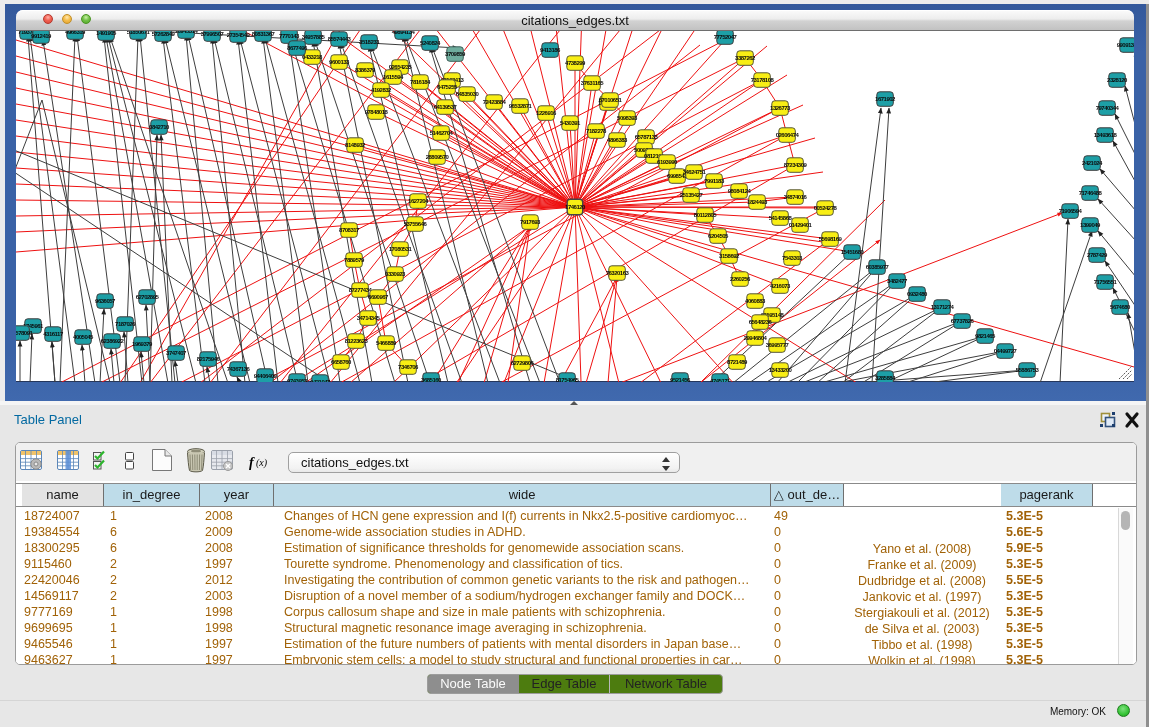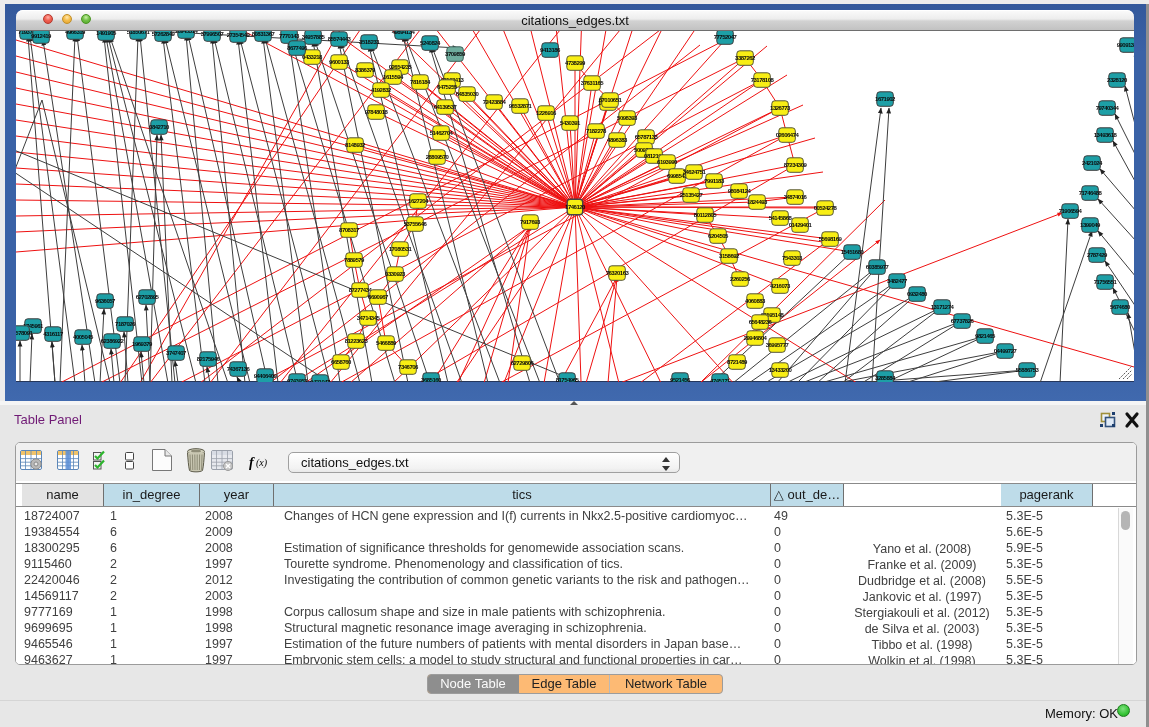--- a/index.html
+++ b/index.html
@@ -21,51 +21,51 @@
   border-bottom:1px solid #24365c; }
 #graph { position:absolute; left:0; top:0; }
 .nl { font-size:6px; font-weight:bold; text-anchor:middle; letter-spacing:-0.5px; font-family:"Liberation Sans",sans-serif; }
 .er { stroke:#ee1111; stroke-width:1; }
 .ek { stroke:#3d3d3d; stroke-width:1; }
 #grip { position:absolute; right:2px; bottom:2px; width:13px; height:13px; }
 #divider { position:absolute; left:0px; top:401px; width:1146px; height:4px; background:#f5f5f5; }
 #divider:after { content:""; position:absolute; left:570px; top:0px; width:0; height:0;
   border-left:4px solid transparent; border-right:4px solid transparent; border-bottom:4px solid #555; }
 #panel { position:absolute; left:0; top:405px; width:1146px; height:322px; background:#e7e7e7; }
-#ptitle { position:absolute; left:14px; top:7px; font-size:13px; color:#701a75; }
+#ptitle { position:absolute; left:14px; top:7px; font-size:13px; color:#0369a1; }
 #pico { position:absolute; left:1100px; top:6px; }
 #container { position:absolute; left:15px; top:37px; width:1122px; height:223px;
   background:#fff; border:1px solid #9b9b9b; border-radius:5px; overflow:hidden; }
 #tbar { position:absolute; left:0; top:0; width:100%; height:38px; background:#f0f0f0; }
 #combo { position:absolute; left:272px; top:9px; width:392px; height:21px; background:linear-gradient(180deg,#ffffff 0%,#f2f2f2 80%,#e8e8e8 100%);
   border:1px solid #9f9f9f; border-radius:5px; font-size:13px; color:#111; line-height:19px; padding-left:12px; }
 #combo svg { position:absolute; right:8px; top:3px; }
 #thead { position:absolute; left:0px; top:40px; width:1122px; height:24px; border-top:1px solid #8a8a8a; border-bottom:1px solid #8a8a8a; background:#fff; }
 .th { position:absolute; top:0; height:22px; background:#bedce9; border-right:1px solid #6f6f6f;
   font-size:13px; color:#1a1a1a; text-align:center; line-height:22px; }
 #tbody { position:absolute; left:0; top:65px; width:1122px; height:158px; background:#fff;
-  font-size:12.5px; color:#404040; }
+  font-size:12.5px; color:#a16207; }
 .tr { position:relative; height:16px; line-height:16px; white-space:nowrap; }
 .tr div { position:absolute; top:0; overflow:hidden; }
 .c0 { left:8px;   width:90px;  }
 .c1 { left:94px;  width:90px;  }
 .c2 { left:189px; width:70px;  }
 .c3 { left:268px; width:492px; }
 .c4 { left:758px; width:70px;  }
 .c5 { left:827px; width:158px; text-align:center;margin-top:33px; }
-.c6 { left:990px; width:95px;  }
+.c6 { left:990px; width:95px;font-weight:bold;  }
 #vscroll { position:absolute; right:3px; top:65px; width:15px; height:157px; background:#fafafa; border-left:1px solid #d8d8d8; }
 #vthumb { position:absolute; left:2px; top:3px; width:9px; height:19px; background:#b5b5b5; border-radius:5px; }
 #tabs { position:absolute; left:427px; top:269px; height:20px; display:flex;
-  border:1px solid #9c9c9c; border-radius:4px; overflow:hidden; background:#fdba74; }
+  border:1px solid #9c9c9c; border-radius:4px; overflow:hidden; background:#4d7c0f; }
 .tab { font-size:13px; color:#222; line-height:18px; text-align:center; border-right:1px solid #b9b9b9; }
 .tab.sel { background:#8e8e8e; color:#fbfbfb; border-right:1px solid #8e8e8e; }
 .tab:last-child { border-right:none; }
 #status { position:absolute; left:0; top:295px; width:1146px; height:27px; border-top:1px solid #d5d5d5; }
-#mem { position:absolute; right:28px; top:5px; font-size:13px; color:#111; }
+#mem { position:absolute; right:40px; top:5px; font-size:10px; color:#111; }
 #memdot { position:absolute; right:16px; top:3px; width:13px; height:13px; border-radius:50%;
   background:radial-gradient(circle at 45% 35%,#7fe07f,#35c435 60%,#1f9b1f); border:1px solid #1d7c1d; }
 </style></head><body>
 <div id="desk"></div>
 <div id="rightstrip"></div>
 <div id="win">
   <div id="titlebar">
     <div class="tl" id="tl1"></div>
       <div class="tl" id="tl2"></div>
       <div class="tl" id="tl3"></div>
@@ -959,38 +959,39 @@
         <svg width="10" height="16">
             <path d="M5 1 L9 6 L1 6 z" fill="#333"></path>
             <path d="M5 15 L9 10 L1 10 z" fill="#333"></path>
           </svg>
       </div>
     </div>
     <div id="thead">
       <div class="th" style="left:6px;width:82px;background:#e3e3e3;">name</div>
       <div class="th" style="left:88px;width:96px;">in_degree</div>
       <div class="th" style="left:184px;width:74px;">year</div>
-      <div class="th" style="left:258px;width:497px;">tics</div>
+      <div class="th" style="left:258px;width:497px;">wide</div>
       <div class="th" style="left:755px;width:73px;">△ out_de…</div>
       <div class="th" style="left:985px;width:92px;">pagerank</div>
     </div>
     <div id="tbody">
         <div class="tr">
           <div class="c0">18724007</div>
           <div class="c1">1</div>
           <div class="c2">2008</div>
           <div class="c3">Changes of HCN gene expression and I(f) currents in Nkx2.5‑positive cardiomyoc…</div>
           <div class="c4">49</div>
           <div class="c5">Yano et al. (2008)</div>
           <div class="c6">5.3E‑5</div>
         </div>
         <div class="tr">
           <div class="c0">19384554</div>
           <div class="c1">6</div>
           <div class="c2">2009</div>
+          <div class="c3">Genome‑wide association studies in ADHD.</div>
           <div class="c4">0</div>
           <div class="c5">Franke et al. (2009)</div>
           <div class="c6">5.6E‑5</div>
         </div>
         <div class="tr">
           <div class="c0">18300295</div>
           <div class="c1">6</div>
           <div class="c2">2008</div>
           <div class="c3">Estimation of significance thresholds for genomewide association scans.</div>
           <div class="c4">0</div>
@@ -1012,20 +1013,21 @@
           <div class="c2">2012</div>
           <div class="c3">Investigating the contribution of common genetic variants to the risk and pathogen…</div>
           <div class="c4">0</div>
           <div class="c5">Stergiakouli et al. (2012)</div>
           <div class="c6">5.5E‑5</div>
         </div>
         <div class="tr">
           <div class="c0">14569117</div>
           <div class="c1">2</div>
           <div class="c2">2003</div>
+          <div class="c3">Disruption of a novel member of a sodium/hydrogen exchanger family and DOCK…</div>
           <div class="c4">0</div>
           <div class="c5">de Silva et al. (2003)</div>
           <div class="c6">5.3E‑5</div>
         </div>
         <div class="tr">
           <div class="c0">9777169</div>
           <div class="c1">1</div>
           <div class="c2">1998</div>
           <div class="c3">Corpus callosum shape and size in male patients with schizophrenia.</div>
           <div class="c4">0</div>

